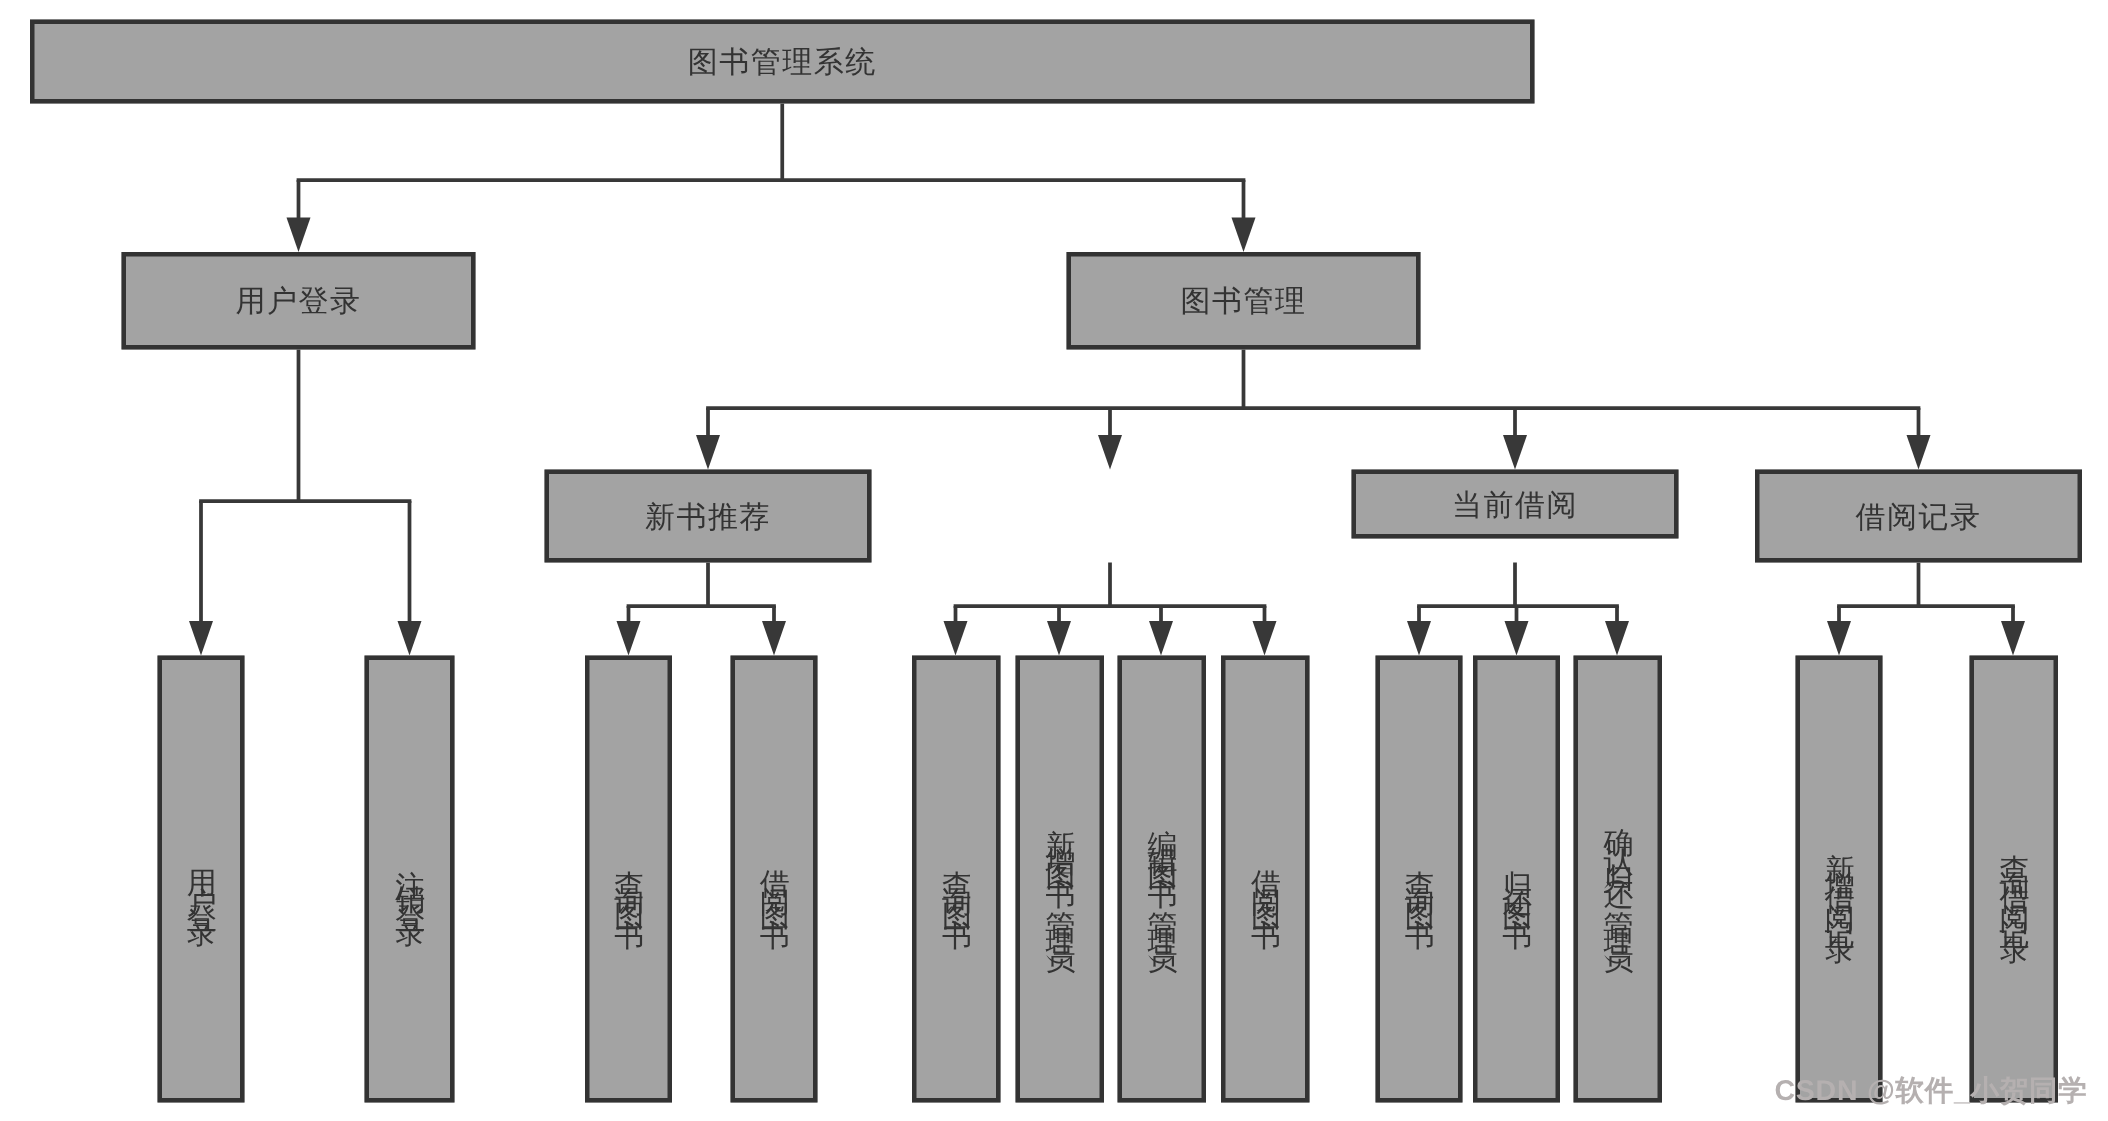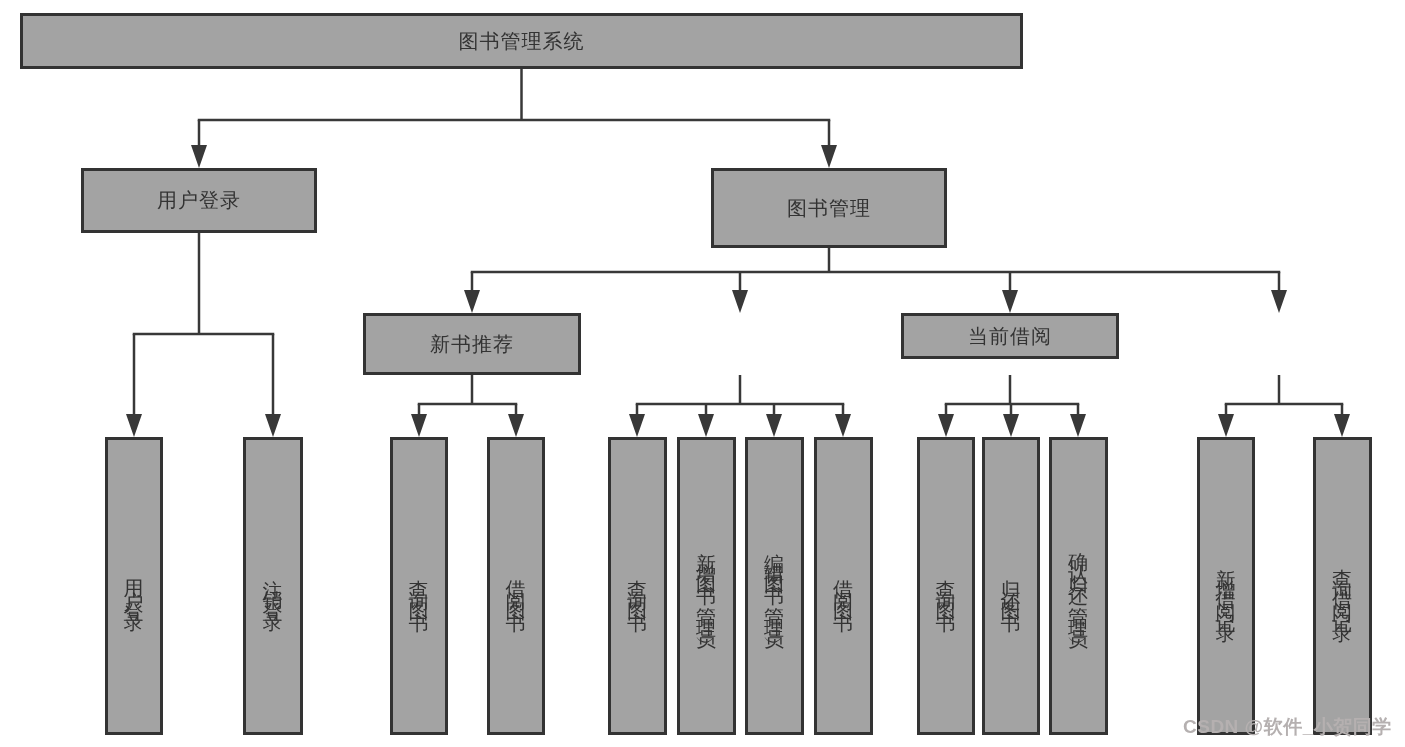--- a/index.html
+++ b/index.html
@@ -113,24 +113,25 @@
         <line x1="1226" y1="404" x2="1226" y2="420" stroke="#383838" stroke-width="2.5"></line>
         <polygon points="1218,414 1234,414 1226,437" fill="#383838"></polygon>
         <line x1="1342" y1="404" x2="1342" y2="420" stroke="#383838" stroke-width="2.5"></line>
         <polygon points="1334,414 1350,414 1342,437" fill="#383838"></polygon>
       </g>
     </svg>
 
   <div class="node hbox" style="left:20px;top:13px;width:1003px;height:56px">图书管理系统</div>
 
   <div class="node hbox" style="left:81px;top:168px;width:236px;height:65px">用户登录</div>
-  <div class="node hbox" style="left:711px;top:168px;width:236px;height:80px">图书管理</div>
+  <div class="node hbox" style="left:711px;top:168px;width:236px;height:65px">图书管理</div>
 
   <div class="node hbox" style="left:363px;top:313px;width:218px;height:62px">新书推荐</div>
   <div class="node hbox" style="left:901px;top:313px;width:218px;height:46px">当前借阅</div>
+  <div class="node hbox" style="left:1170px;top:313px;width:218px;height:62px">借阅记录</div>
 
   <div class="node vbox" style="left:105px;top:437px;width:58px;height:298px">
       <span>用户登录</span>
     </div>
   <div class="node vbox" style="left:243px;top:437px;width:60px;height:298px">
       <span>注销登录</span>
     </div>
 
   <div class="node vbox" style="left:390px;top:437px;width:58px;height:298px">
       <span>查询图书</span>

